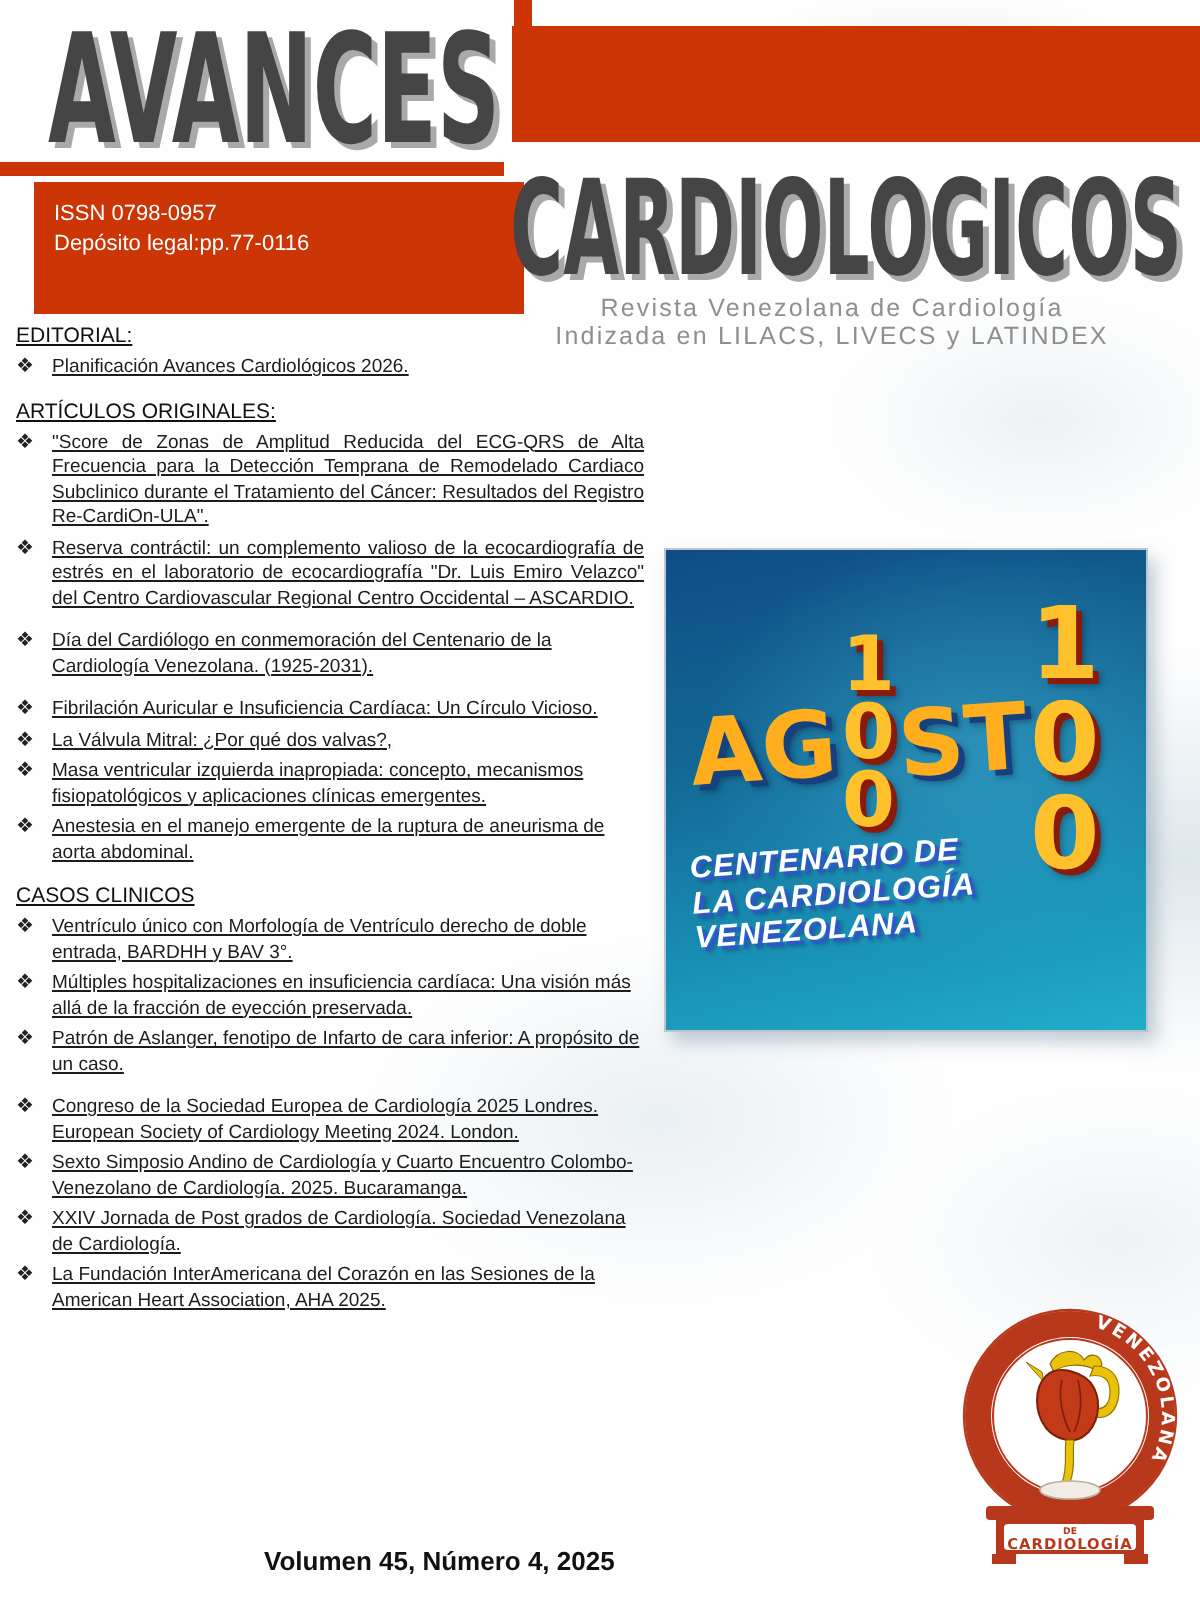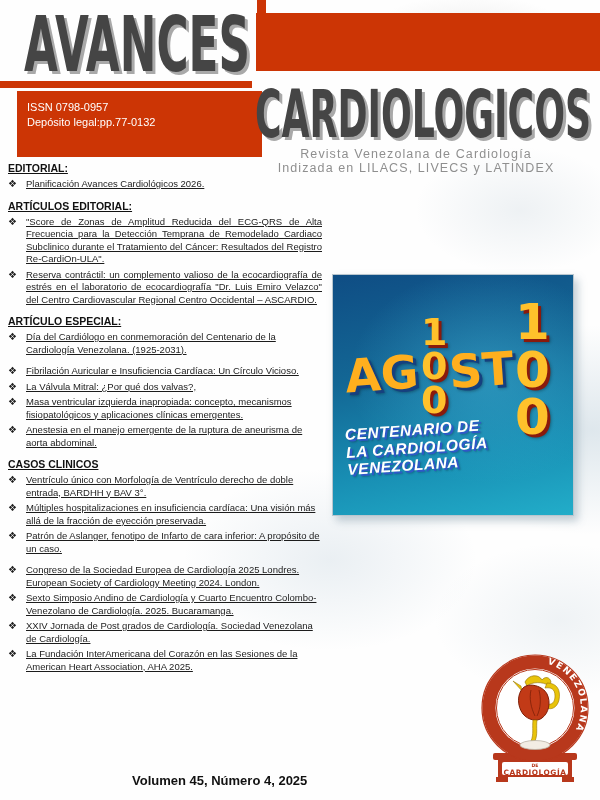--- a/index.html
+++ b/index.html
@@ -22,21 +22,21 @@
   .issn-box{position:absolute;left:5px;top:91px;width:245px;height:66px;background:#cc3505;
     color:#fff;font-weight:normal;font-size:11px;line-height:15px;padding:9px 0 0 10px;box-sizing:border-box;margin-left:12px;}
   .title-svg{position:absolute;}
   .t-shadow{fill:#a9a9a9;font-weight:bold;font-family:"DejaVu Sans",sans-serif;}
   .t-main{fill:#454545;font-weight:bold;font-family:"DejaVu Sans",sans-serif;}
   .subtitle{position:absolute;left:238px;top:147px;width:356px;text-align:center;
     color:#8f8f8f;font-size:12.5px;line-height:14px;letter-spacing:1.1px;}
   
   .toc{position:absolute;left:8px;top:162px;width:314px;color:#1c1c1c;}
   .toc-section{margin-bottom:9px;}
-  .toc-heading{margin:0 0 4px 0;font-size:10.5px;font-weight:bold;text-decoration:underline;color:#111;}
+  .toc-heading{margin:0 0 4px 0;font-size:10.5px;font-weight:normal;text-decoration:underline;color:#111;}
   .toc-item{display:flex;gap:6px;margin-bottom:3px;font-size:9.5px;line-height:12.5px;}
   .toc-item .bullet{flex:0 0 12px;font-size:10px;line-height:12px;color:#222;}
   .toc-item.justify .toc-text{text-align:justify;}
   .toc-text{flex:1;text-decoration:underline;}
   
   .poster{position:absolute;left:332px;top:274px;width:240px;height:240px;
     border:1px solid #b9c6ce;box-shadow:4px 5px 8px rgba(90,120,140,.35);
     background:
       radial-gradient(190px 150px at 64% 42%, rgba(70,185,220,.45), transparent 72%),
       linear-gradient(168deg,#0f4d84 0%,#136795 38%,#188fb4 72%,#22adc9 100%);
@@ -70,21 +70,21 @@
 
   <svg class="title-svg" style="left:22px;top:6px" width="236" height="80">
     <text class="t-shadow" x="5" y="68" font-size="76" textLength="226" lengthAdjust="spacingAndGlyphs">AVANCES</text>
     <text class="t-main" x="2" y="65" font-size="76" textLength="226" lengthAdjust="spacingAndGlyphs">AVANCES</text>
   </svg>
 
   <div class="red-bar"></div>
 
   <div class="issn-box">
     <div>ISSN 0798-0957</div>
-    <div>Depósito legal:pp.77-0132</div>
+    <div>Depósito legal:pp.77-0116</div>
   </div>
 
   <svg class="title-svg" style="left:254px;top:78px" width="346" height="72">
     <text class="t-shadow" x="4" y="62" font-size="66" textLength="336" lengthAdjust="spacingAndGlyphs">CARDIOLOGICOS</text>
     <text class="t-main" x="1" y="59" font-size="66" textLength="336" lengthAdjust="spacingAndGlyphs">CARDIOLOGICOS</text>
   </svg>
 
   <div class="subtitle">
     <div>Revista Venezolana de Cardiología</div>
     <div>Indizada en LILACS, LIVECS y LATINDEX</div>
@@ -92,32 +92,31 @@
 
   <div class="toc">
       <section class="toc-section">
         <h3 class="toc-heading">EDITORIAL:</h3>
         <div class="toc-item">
           <span class="bullet">❖</span>
           <span class="toc-text">Planificación Avances Cardiológicos 2026.</span>
         </div>
       </section>
       <section class="toc-section">
-        <h3 class="toc-heading">ARTÍCULOS EDITORIAL:</h3>
+        <h3 class="toc-heading">ARTÍCULOS ORIGINALES:</h3>
         <div class="toc-item justify">
           <span class="bullet">❖</span>
           <span class="toc-text">"Score de Zonas de Amplitud Reducida del ECG-QRS de Alta Frecuencia para la Detección Temprana de Remodelado Cardiaco Subclinico durante el Tratamiento del Cáncer: Resultados del Registro Re-CardiOn-ULA".</span>
         </div>
         <div class="toc-item justify">
           <span class="bullet">❖</span>
           <span class="toc-text">Reserva contráctil: un complemento valioso de la ecocardiografía de estrés en el laboratorio de ecocardiografía "Dr. Luis Emiro Velazco" del Centro Cardiovascular Regional Centro Occidental – ASCARDIO.</span>
         </div>
       </section>
       <section class="toc-section">
-        <h3 class="toc-heading">ARTÍCULO ESPECIAL:</h3>
         <div class="toc-item">
           <span class="bullet">❖</span>
           <span class="toc-text">Día del Cardiólogo en conmemoración del Centenario de la Cardiología Venezolana. (1925-2031).</span>
         </div>
       </section>
       <section class="toc-section">
         <div class="toc-item">
           <span class="bullet">❖</span>
           <span class="toc-text">Fibrilación Auricular e Insuficiencia Cardíaca: Un Círculo Vicioso.</span>
         </div>

